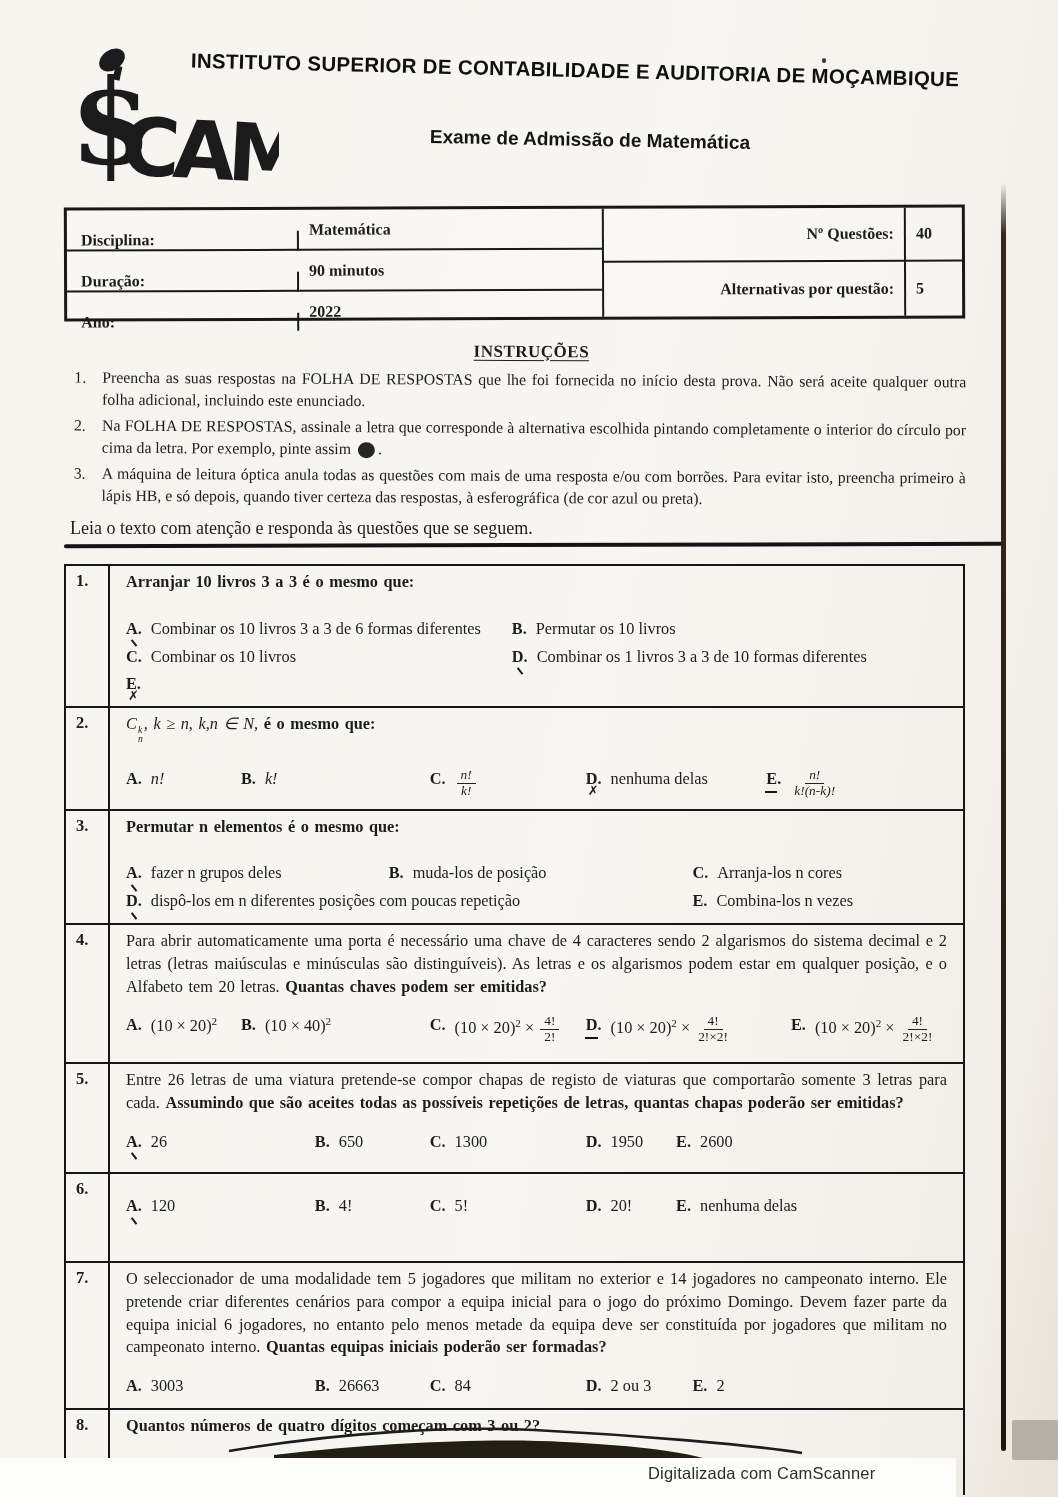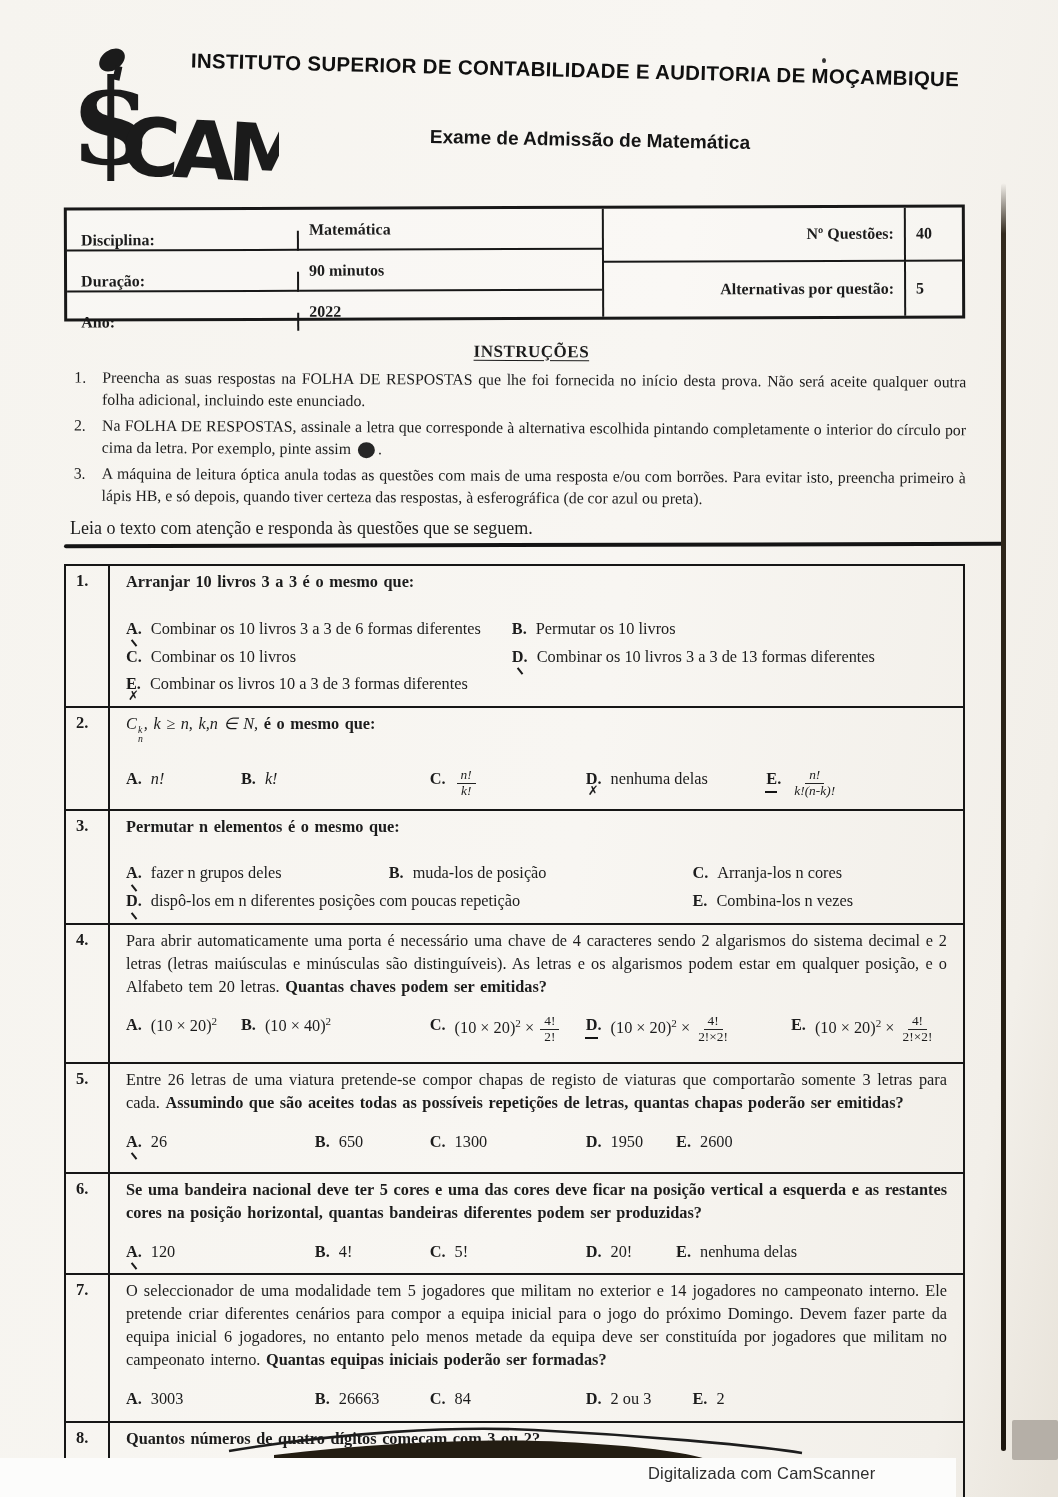--- a/index.html
+++ b/index.html
@@ -175,25 +175,24 @@
             <div class="opt">
               <span class="opt-letter">B.</span>
               <span class="opt-text">Permutar os 10 livros</span>
             </div>
             <div class="opt">
               <span class="opt-letter">C.</span>
               <span class="opt-text">Combinar os 10 livros</span>
             </div>
             <div class="opt">
               <span class="opt-letter mark-tick">D.</span>
-              <span class="opt-text">Combinar os  10 livros 3 a 3 de 13 formas diferentes</span>
+              <span class="opt-text">Combinar os  1 livros 3 a 3 de 10 formas diferentes</span>
             </div>
             <div class="opt">
               <span class="opt-letter mark-x">E.</span>
-              <span class="opt-text">Combinar os  livros 10 a 3 de 3 formas diferentes</span>
             </div>
           </div>
         </div>
       </div>
       <div class="qrow q2">
         <div class="qnum">2.</div>
         <div class="qbody">
           <div class="qtext"><i>C<span class="supsub">
                 <span>k</span>
                 <span>n</span>
@@ -317,21 +316,20 @@
             <div class="opt">
               <span class="opt-letter">E.</span>
               <span class="opt-text">2600</span>
             </div>
           </div>
         </div>
       </div>
       <div class="qrow q6">
         <div class="qnum">6.</div>
         <div class="qbody">
-          <div class="qtext"><b>Se uma bandeira nacional deve ter 5 cores e uma das cores deve ficar na posição vertical a esquerda e as restantes cores na posição horizontal, quantas bandeiras diferentes podem ser produzidas?</b></div>
           <div class="opts">
             <div class="opt">
               <span class="opt-letter mark-tick">A.</span>
               <span class="opt-text">120</span>
             </div>
             <div class="opt">
               <span class="opt-letter">B.</span>
               <span class="opt-text">4!</span>
             </div>
             <div class="opt">

